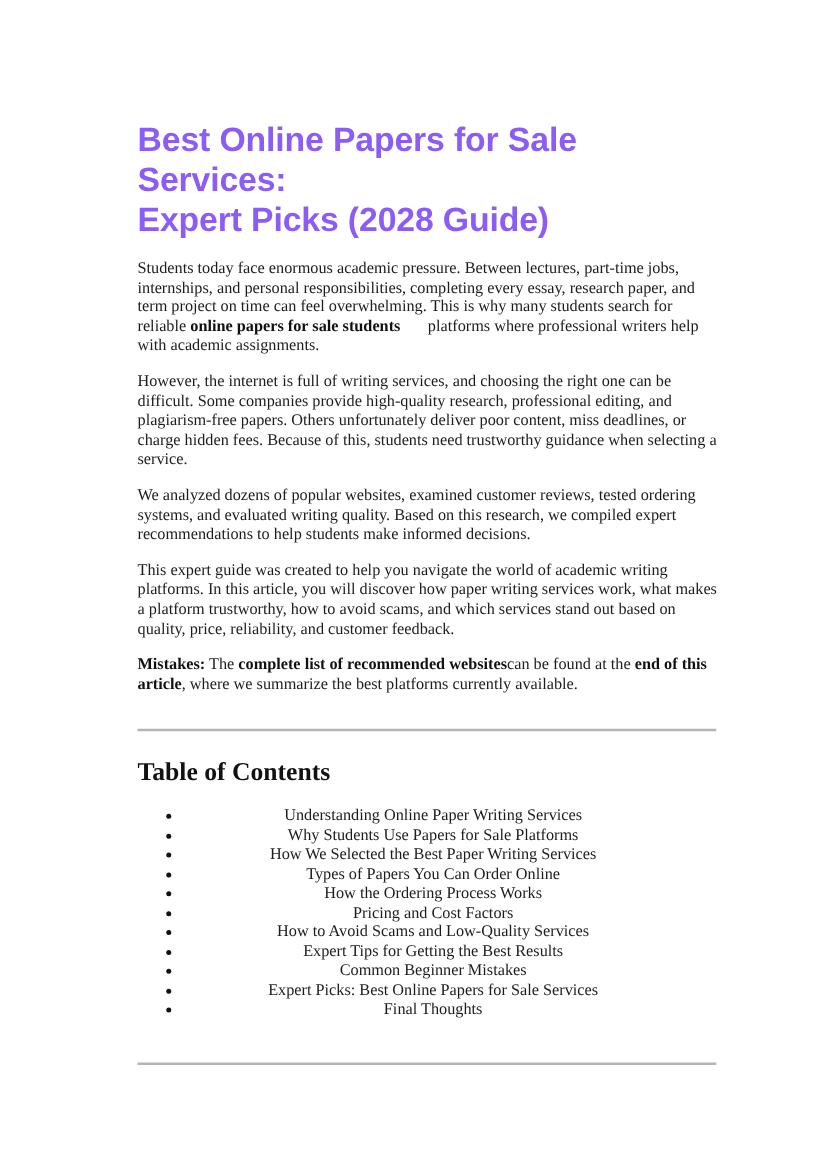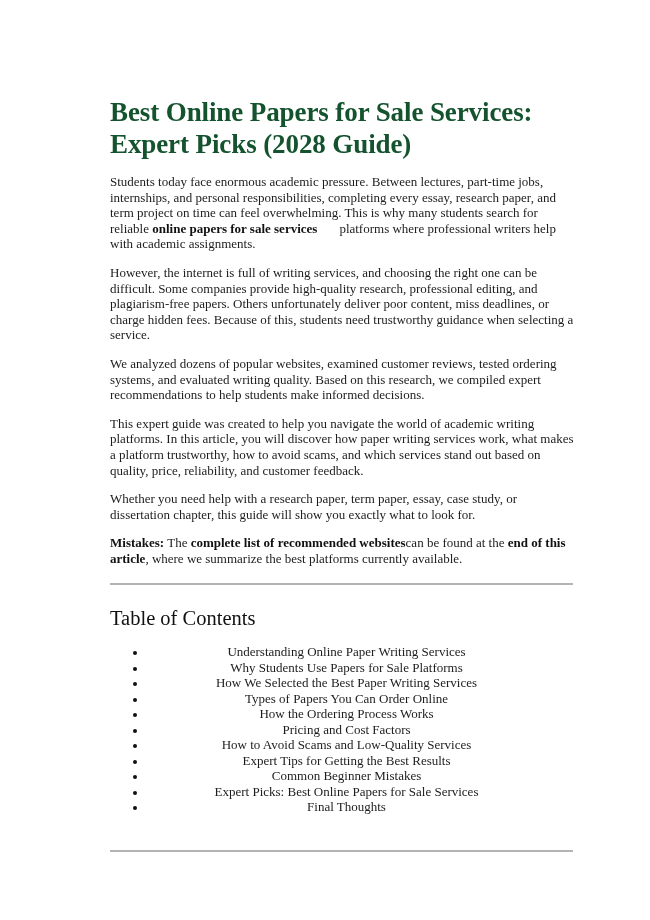--- a/index.html
+++ b/index.html
@@ -15,26 +15,26 @@
       font-family: "Liberation Serif", "DejaVu Serif", serif;
       color: #1a1a1a;
     }
     .page {
       position: absolute;
       left: 110px;
       top: 96px;
       width: 465px;
     }
     h1.title {
-      font-family: Liberation Serif, serif;
+      font-family: Liberation Sans, sans-serif;
       font-weight: bold;
       font-size: 27px;
       line-height: 32px;
       margin: 0 0 14px 0;
-      color: #14532d;
+      color: #8b5cf6;
       letter-spacing: -0.1px;
     }
     p.para {
       font-size: 13px;
       line-height: 15.6px;
       margin: 0 0 13px 0;
       color: #1c1c1c;
     }
     p.para b { color: #111; }
     .gap { display: inline-block; width: 22px; }
@@ -47,21 +47,21 @@
     }
     .rule-1 { position: absolute; left: 110px; top: 583px; }
     .rule-2 { position: absolute; left: 110px; top: 850px; }
     h2.toc-title {
       position: absolute;
       left: 110px;
       top: 605px;
       margin: 0;
       font-size: 20.5px;
       line-height: 26px;
-      font-weight: normal;
+      font-weight: bold;
       color: #111;
     }
     ul.toc {
       position: absolute;
       left: 110px;
       top: 644px;
       margin: 0;
       padding: 0;
       list-style: none;
       width: 440px;
@@ -88,30 +88,29 @@
 <body>
 
 <div class="page">
   <h1 class="title">
     <span>Best Online Papers for Sale Services:</span><br>
     <span>Expert Picks (2028 Guide)</span>
   </h1>
 
   <p class="para">
     <span>Students today face enormous academic pressure. Between lectures, part-time jobs, internships, and personal responsibilities, completing every essay, research paper, and term project on time can feel overwhelming. This is why many students search for reliable</span>
-    <b>online papers for sale services</b><span class="gap"></span><span>platforms where professional writers help with academic assignments.</span>
+    <b>online papers for sale students</b><span class="gap"></span><span>platforms where professional writers help with academic assignments.</span>
   </p>
 
   <p class="para">However, the internet is full of writing services, and choosing the right one can be difficult. Some companies provide high-quality research, professional editing, and plagiarism-free papers. Others unfortunately deliver poor content, miss deadlines, or charge hidden fees. Because of this, students need trustworthy guidance when selecting a service.</p>
 
   <p class="para">We analyzed dozens of popular websites, examined customer reviews, tested ordering systems, and evaluated writing quality. Based on this research, we compiled expert recommendations to help students make informed decisions.</p>
 
   <p class="para">This expert guide was created to help you navigate the world of academic writing platforms. In this article, you will discover how paper writing services work, what makes a platform trustworthy, how to avoid scams, and which services stand out based on quality, price, reliability, and customer feedback.</p>
 
-  <p class="para">Whether you need help with a research paper, term paper, essay, case study, or dissertation chapter, this guide will show you exactly what to look for.</p>
 
   <p class="para"><b>Mistakes:</b><span> The </span><b>complete list of recommended websites</b><span>can be found at the </span><b>end of this article</b><span>, where we summarize the best platforms currently available.</span></p>
 </div>
 
 <hr class="rule rule-1">
 
 <h2 class="toc-title">Table of Contents</h2>
 
 <ul class="toc">
   <li><span class="bullet"></span><span>Understanding Online Paper Writing Services</span></li>

